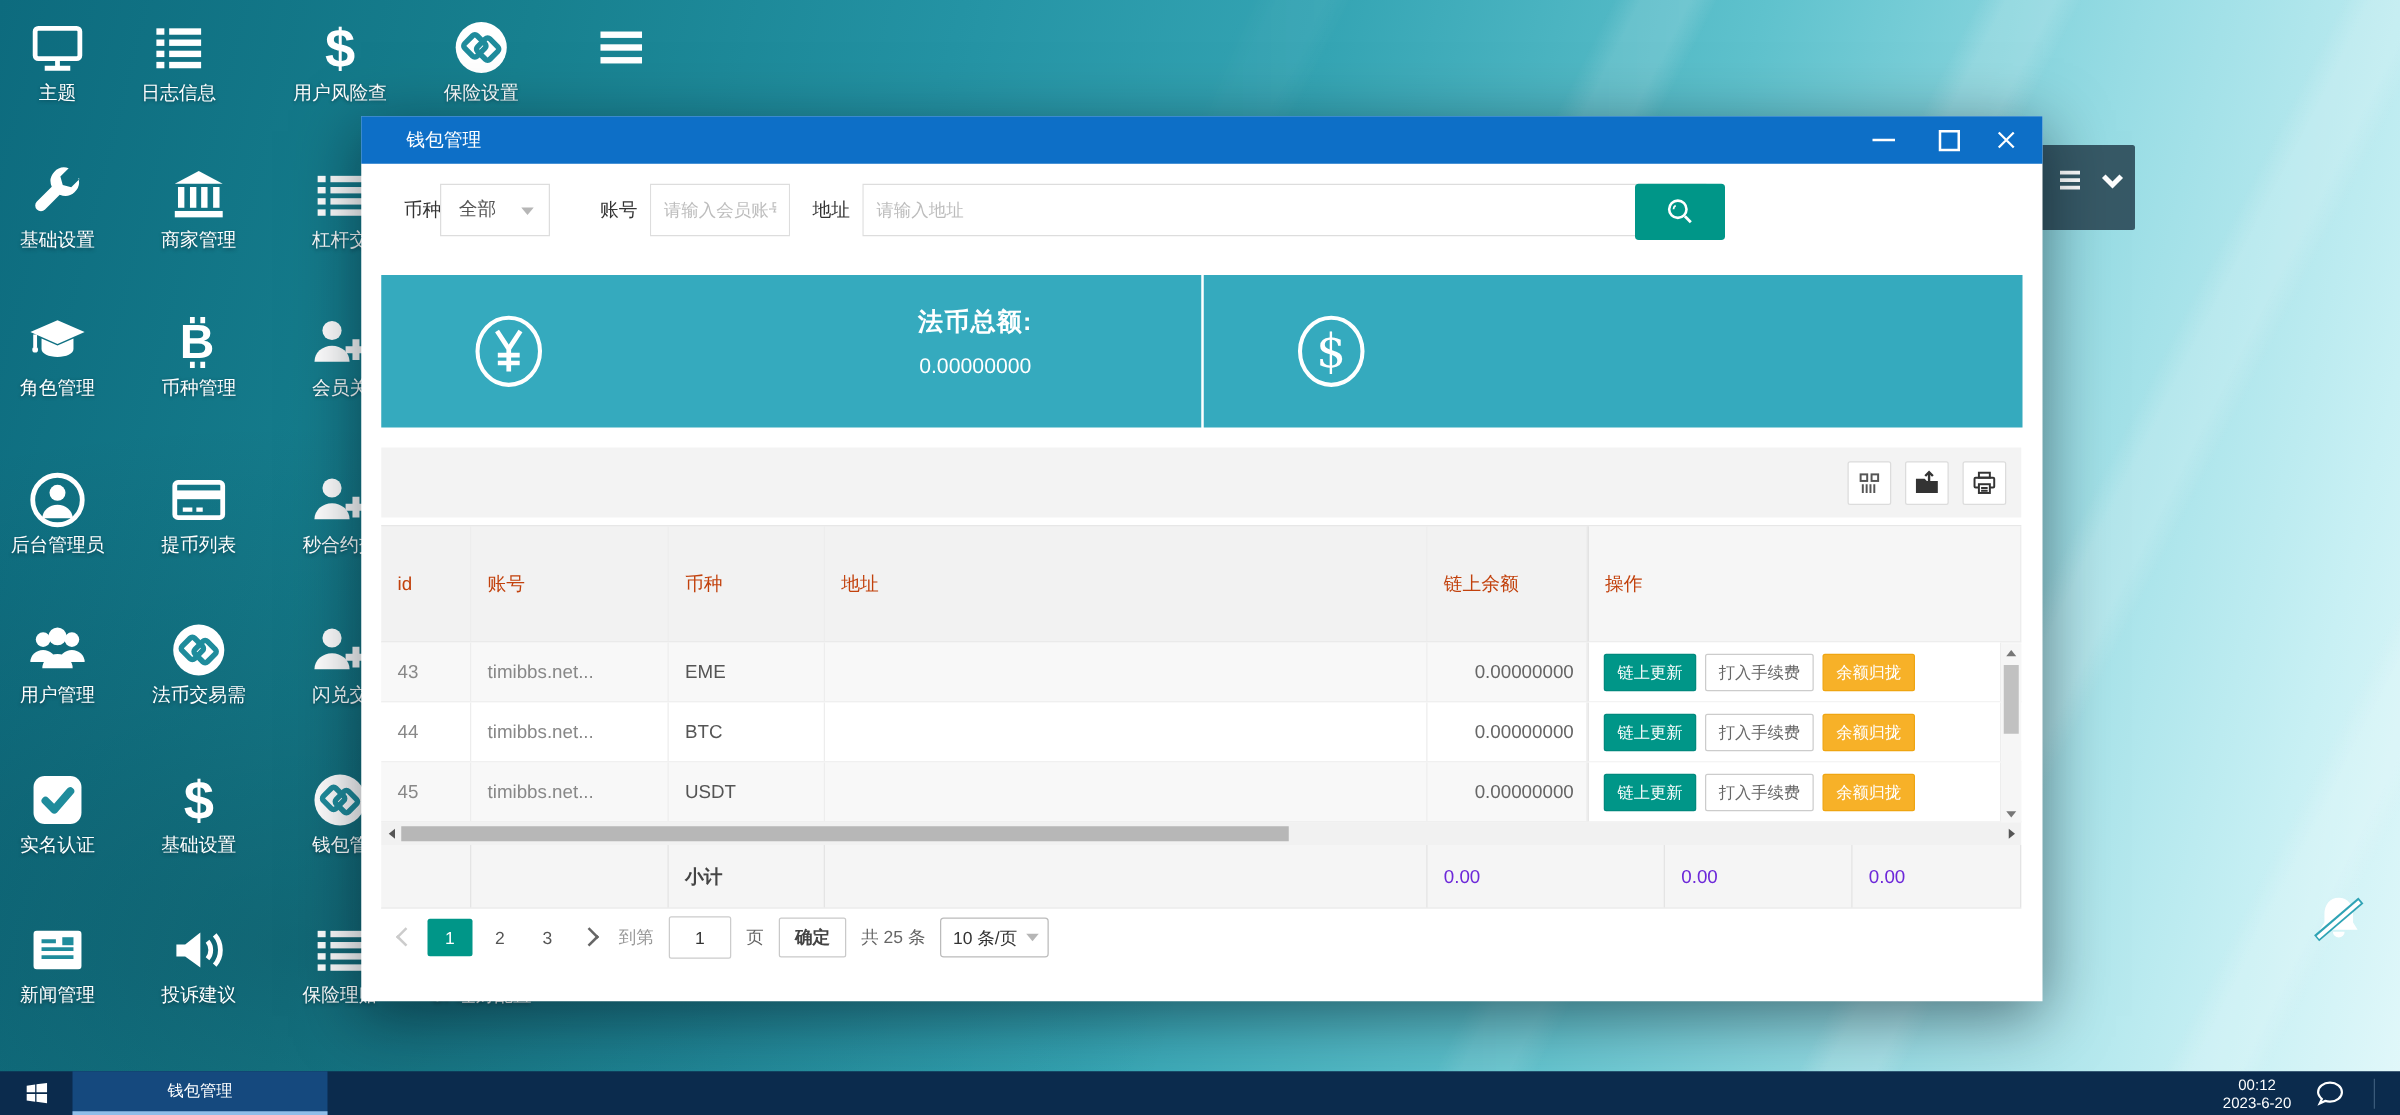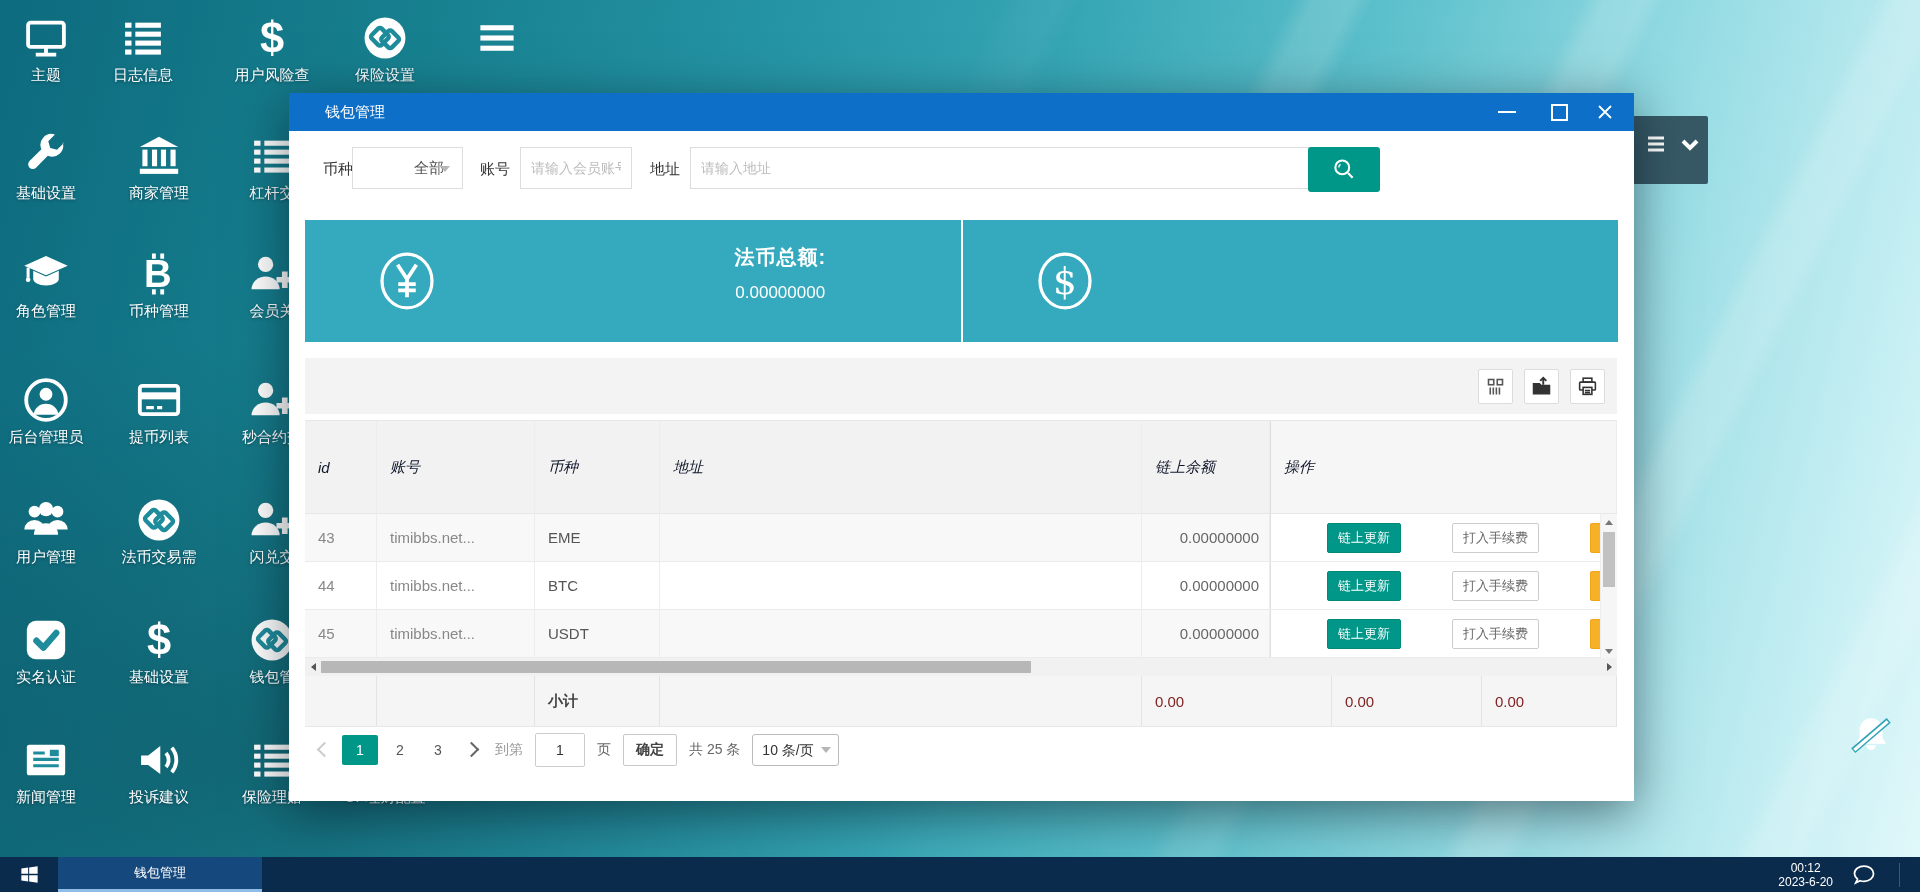--- a/index.html
+++ b/index.html
@@ -29,21 +29,21 @@
   #titlebar{position:absolute;left:0;top:0;right:0;height:38px;background:#0d6fc7;display:flex;align-items:center;}
   #titlebar .t{color:#fff;font-size:15px;margin-left:36px;}
   .winctl{position:absolute;top:0;height:38px;width:46px;display:flex;align-items:center;justify-content:center;cursor:pointer;}
   #btn-min{right:104px;} #btn-max{right:52px;} #btn-close{right:6px;}
   #btn-min i{display:block;width:18px;height:0;border-top:2px solid #fff;}
   #btn-max i{display:block;width:13px;height:13px;border:2px solid #fff;}
   #btn-close svg{width:16px;height:16px;}
   
   .flabel{position:absolute;top:54px;height:44px;line-height:44px;font-size:15px;color:#333;}
   .fbox{position:absolute;top:54px;height:42px;border:1px solid #ddd;background:#fff;box-sizing:border-box;}
-  #coin-select{left:63px;width:111px;cursor:pointer;padding-left:47px;}
+  #coin-select{left:63px;width:88px;cursor:pointer;}
   #coin-select .v{line-height:40px;font-size:15px;color:#555;margin-left:14px;}
   .caret{position:absolute;right:12px;top:18px;width:0;height:0;border:5px solid transparent;border-top:6px solid #b6b6b6;}
   .fbox input{border:none;outline:none;width:100%;height:100%;box-sizing:border-box;padding:0 10px;font-size:14px;color:#333;
               font-family:"Liberation Sans","DejaVu Sans",sans-serif;}
   .fbox input::placeholder{color:#bdbdbd;}
   #account-input{left:231px;width:112px;}
   #address-input{left:401px;width:675px;}
   #search-btn{position:absolute;left:1019px;top:54px;width:72px;height:45px;background:#009688;border:none;border-radius:3px;cursor:pointer;
               display:flex;align-items:center;justify-content:center;}
   #search-btn svg{width:26px;height:26px;}
@@ -59,47 +59,47 @@
   #band{position:absolute;left:16px;top:265px;width:1312px;height:56px;background:#f3f3f3;}
   #band .tb{position:absolute;top:11px;width:33px;height:33px;background:#fff;border:1px solid #dcdcdc;border-radius:2px;cursor:pointer;
             display:flex;align-items:center;justify-content:center;}
   #band .tb svg{width:21px;height:21px;}
   #tb-columns{right:104px;} #tb-export{right:58px;} #tb-print{right:12px;}
   
   #tablewrap{position:absolute;left:16px;top:327px;width:1312px;}
   .trow{display:flex;box-sizing:border-box;}
   .cell{box-sizing:border-box;padding-left:13px;border-right:1px solid #ededed;overflow:hidden;white-space:nowrap;}
   #thead{height:94px;background:#f2f2f2;border-top:1px solid #e7e7e7;border-bottom:1px solid #e7e7e7;}
-  #thead .cell{display:flex;align-items:center;font-size:15px;color:#0f172a;font-style:italic;}
+  #thead .cell{display:flex;align-items:center;font-size:15px;color:#c2410c;}
   #thead .cell.op{background:#f6f6f6;border-left:1px solid #ddd;flex:1;}
   .drow{height:48px;border-bottom:1px solid #ebebeb;background:#fff;}
   .drow.alt{background:#f8f8f8;}
   .drow .cell{display:flex;align-items:center;font-size:15px;color:#888;}
   .drow .cell.coin{color:#555;}
   .drow .cell.bal{justify-content:flex-end;padding-right:10px;color:#666;}
   .drow .cell.op{background:#fff;border-left:1px solid #e0e0e0;gap:7px;padding-left:12px;}
   .abtn{height:30px;font-size:13px;border-radius:2px;padding:0 10px;cursor:pointer;white-space:nowrap;
-        font-family:Liberation Sans, sans-serif;margin-left:44px;}
+        font-family:Liberation Sans, sans-serif;}
   .abtn.update{background:#009688;border:1px solid #00897d;color:#fff;}
   .abtn.fee{background:#fff;border:1px solid #ccc;color:#666;}
   .abtn.collect{background:#f7b128;border:1px solid #efa511;color:#fff;}
   
   #vscroll{position:absolute;right:0;top:95px;width:16px;height:143px;background:#f6f6f6;}
   #vscroll .ar{position:absolute;left:0;width:16px;height:14px;display:flex;align-items:center;justify-content:center;cursor:pointer;}
   .tri-up{width:0;height:0;border:4px solid transparent;border-bottom:5px solid #777;margin-top:-4px;}
   .tri-dn{width:0;height:0;border:4px solid transparent;border-top:5px solid #777;margin-bottom:-4px;}
   .tri-lf{width:0;height:0;border:4px solid transparent;border-right:5px solid #555;margin-left:-4px;}
   .tri-rt{width:0;height:0;border:4px solid transparent;border-left:5px solid #555;margin-right:-4px;}
   #vthumb{position:absolute;left:2px;top:17px;width:12px;height:55px;background:#c1c1c1;cursor:pointer;}
   #hscroll{position:relative;height:18px;background:#f1f1f1;}
   #hscroll .ar{position:absolute;top:0;width:16px;height:18px;display:flex;align-items:center;justify-content:center;cursor:pointer;}
   #hthumb{position:absolute;left:16px;top:3px;width:710px;height:12px;background:#b7b7b7;cursor:pointer;}
   
   #tfoot{height:51px;background:#f5f5f5;border-bottom:1px solid #e7e7e7;}
-  #tfoot .cell{display:flex;align-items:center;font-size:15px;color:#7f1d1d;border-right:1px solid #e4e4e4;}
+  #tfoot .cell{display:flex;align-items:center;font-size:15px;color:#6d28d9;border-right:1px solid #e4e4e4;}
   #tfoot .cell.sub{font-weight:bold;color:#444;}
   #pager{height:45px;display:flex;align-items:center;gap:12px;padding-left:14px;font-size:14px;color:#666;background:#fff;}
   .chev{width:9px;height:9px;border-left:2px solid #666;border-bottom:2px solid #666;cursor:pointer;}
   .chev.prev{transform:rotate(45deg);border-color:#ccc;}
   .chev.next{transform:rotate(-135deg);}
   .pg{min-width:26px;height:30px;line-height:30px;text-align:center;cursor:pointer;color:#555;border-radius:2px;padding:0 3px;}
   .pg.act{background:#009688;color:#fff;width:30px;}
   #goto-input{width:44px;height:30px;border:1px solid #ccc;border-radius:2px;text-align:center;font-size:14px;color:#333;outline:none;}
   #confirm-btn{height:32px;padding:0 12px;background:#fff;border:1px solid #c9c9c9;border-radius:2px;font-weight:bold;color:#444;font-size:14px;cursor:pointer;
                font-family:"Liberation Sans","DejaVu Sans",sans-serif;}

